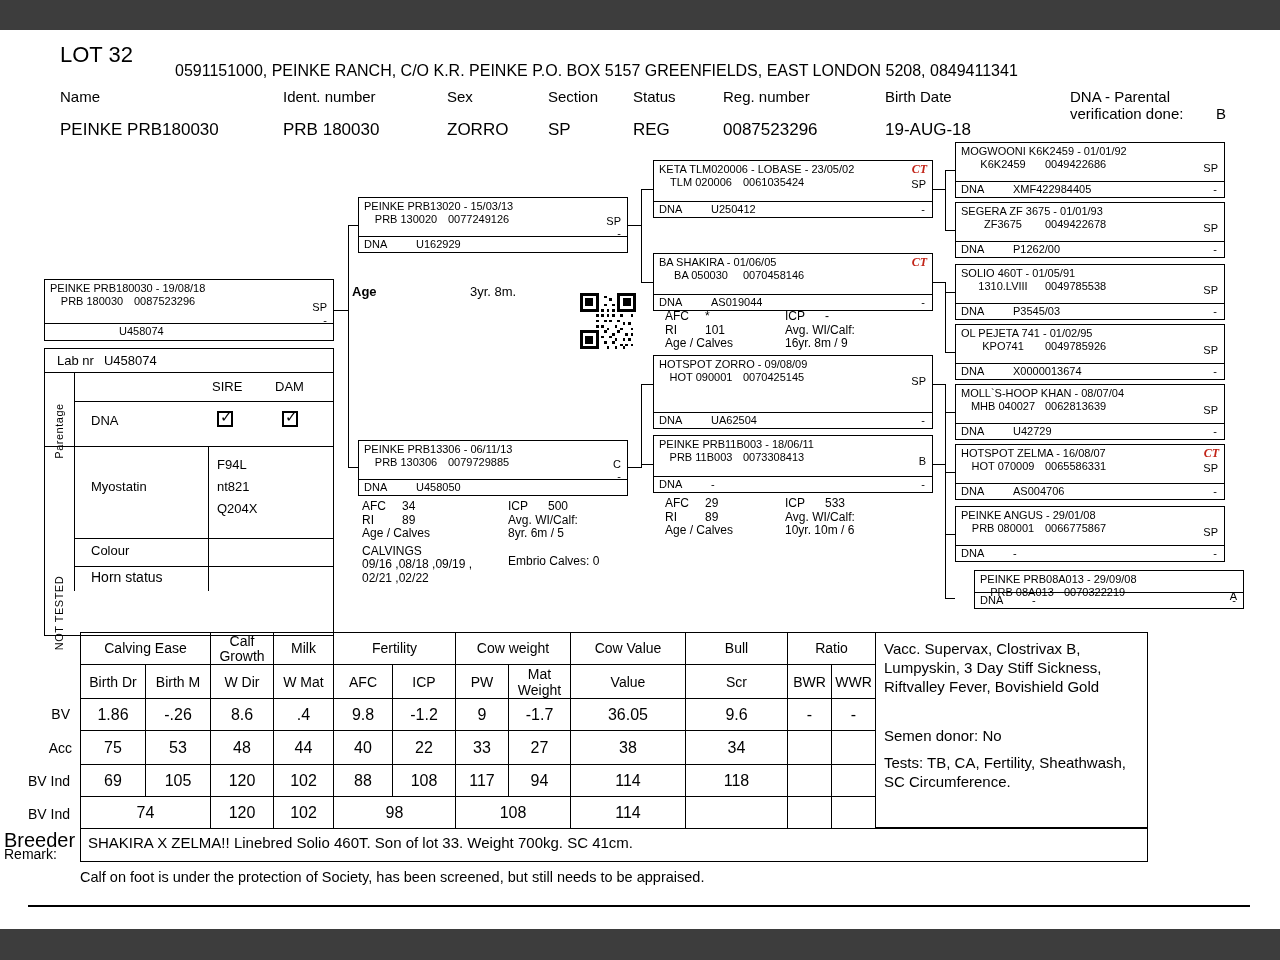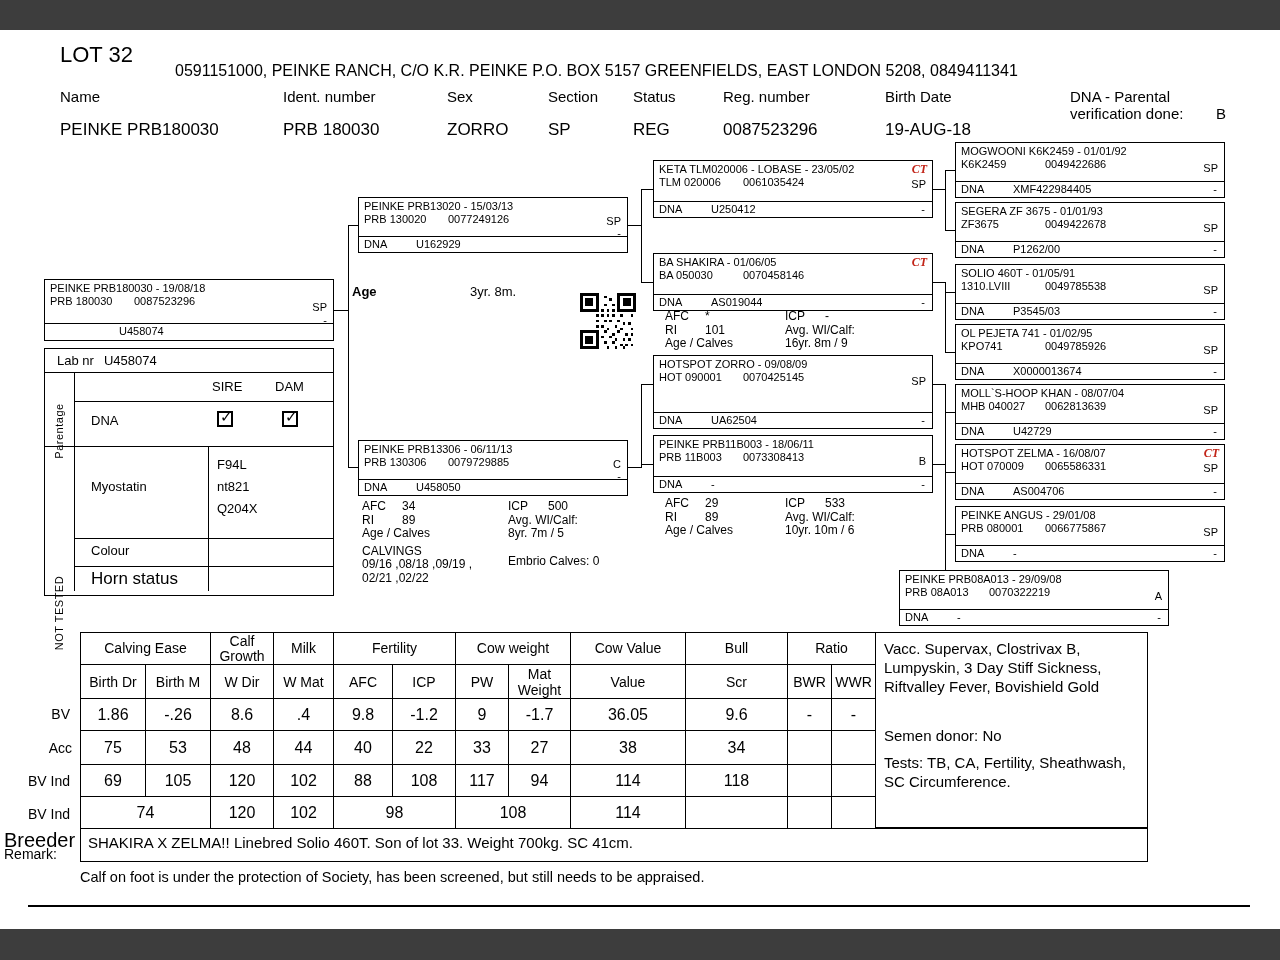--- a/index.html
+++ b/index.html
@@ -7,38 +7,38 @@
   body { font-family:"Liberation Sans", sans-serif; color:#000; }
   .page { position:relative; width:1280px; height:960px; background:#fff; overflow:hidden; }
   .bar { position:absolute; left:0; width:1280px; background:#3d3d3d; }
   .t { position:absolute; white-space:nowrap; }
   .lbl { font-size:15px; }
   .val { font-size:17px; }
 
   
   .pbox { position:absolute; border:1px solid #000; background:#fff; font-size:11px; line-height:13px; }
   .pbox .nm  { padding:2px 5px 0 5px; white-space:nowrap; }
-  .pbox .ids { padding:0 5px; display:flex; white-space:nowrap; }
+  .pbox .ids { padding:0 5px; display:flex; white-space:nowrap;text-align:center; }
   .pbox .ids .idn { display:inline-block; width:84px; }
   .pbox .badge { position:absolute; right:6px; font-size:11px; }
   .pbox .logo { position:absolute; right:5px; top:2px; color:#c22418; font-family:"Liberation Serif", serif; font-style:italic; font-weight:bold; font-size:12px; line-height:12px; }
   .pbox .dnarow { position:absolute; left:0; right:0; bottom:0; height:16px; border-top:1px solid #000; display:flex; padding:1px 5px 0 5px; line-height:13px; }
   .pbox .dnarow .dl { display:inline-block; width:52px; }
   .pbox .dnarow .dash { position:absolute; right:7px; top:1px; }
 
   
   .hl, .vl { position:absolute; background:#000; }
   .hl { height:1px; } .vl { width:1px; }
 
   
   .stat { position:absolute; font-size:12px; line-height:13.5px; white-space:nowrap; }
   .stat .w { display:inline-block; width:40px; }
 
   
-  .lab-box { position:absolute; left:44px; top:348px; width:290px; height:248px; border:1px solid #000; font-size:13px; }
+  .lab-box { position:absolute; left:44px; top:348px; width:290px; height:288px; border:1px solid #000; font-size:13px; }
   .lab-box .inner { position:absolute; }
   .vlabel { position:absolute; transform:rotate(-90deg); font-size:11px; text-align:center; letter-spacing:.5px; }
   .cb { position:absolute; width:16px; height:16px; border:2px solid #000; }
   .cb span { position:absolute; left:1px; top:-5px; font-size:15px; }
 
   
   .st { position:absolute; left:80px; top:632px; border-collapse:collapse; table-layout:fixed; }
   .st th, .st td { border:1px solid #000; text-align:center; vertical-align:middle; font-weight:normal; padding:0; }
   .st tr.g th { height:32px; font-size:14px; line-height:15px; }
   .st tr.s th { height:34px; font-size:14px; line-height:16px; }
@@ -302,21 +302,21 @@
         <span>0066775867</span>
       </div>
     <span class="badge" style="top:19px">SP</span>
     <div class="dnarow">
         <span class="dl">DNA</span>
         <span>-</span>
         <span class="dash">-</span>
       </div>
   </div>
 
-  <div class="pbox" style="left:899px;top:570px;width:270px;height:56px">
+  <div class="pbox" style="left:974px;top:570px;width:270px;height:39px">
     <div class="nm">PEINKE PRB08A013 - 29/09/08</div>
     <div class="ids">
         <span class="idn">PRB 08A013</span>
         <span>0070322219</span>
       </div>
     <span class="badge" style="top:19px">A</span>
     <div class="dnarow">
         <span class="dl">DNA</span>
         <span>-</span>
         <span class="dash">-</span>
@@ -338,21 +338,21 @@
     <div><span class="w">AFC</span><span>34</span></div>
     <div><span class="w">RI</span><span>89</span></div>
     <div>Age / Calves</div>
     <div style="margin-top:4px">CALVINGS</div>
     <div>09/16 ,08/18 ,09/19 ,</div>
     <div>02/21 ,02/22</div>
   </div>
   <div class="stat" style="left:508px;top:500px">
     <div><span class="w">ICP</span><span>500</span></div>
     <div>Avg. WI/Calf:</div>
-    <div>8yr. 7m  / 5</div>
+    <div>8yr. 6m  / 5</div>
     <div style="margin-top:14px">Embrio Calves: 0</div>
   </div>
 
   <div class="stat" style="left:665px;top:497px">
     <div><span class="w">AFC</span><span>29</span></div>
     <div><span class="w">RI</span><span>89</span></div>
     <div>Age / Calves</div>
   </div>
   <div class="stat" style="left:785px;top:497px">
     <div><span class="w">ICP</span><span>533</span></div>
@@ -441,21 +441,21 @@
         <span>✓</span>
       </div>
     <div class="cb" style="left:237px;top:62px">
         <span>✓</span>
       </div>
     <div class="inner t" style="left:46px;top:130px;font-size:13px">Myostatin</div>
     <div class="inner t" style="left:172px;top:108px;font-size:13px">F94L</div>
     <div class="inner t" style="left:172px;top:130px;font-size:13px">nt821</div>
     <div class="inner t" style="left:172px;top:152px;font-size:13px">Q204X</div>
     <div class="inner t" style="left:46px;top:194px;font-size:13px">Colour</div>
-    <div class="inner t" style="left:46px;top:220px;font-size:17px">Horn status</div>
+    <div class="inner t" style="left:46px;top:220px;font-size:14px">Horn status</div>
   </div>
 
   <div class="rowlab" style="left:22px;top:706px">BV</div>
   <div class="rowlab" style="left:24px;top:740px">Acc</div>
   <div class="rowlab" style="left:22px;top:773px">BV Ind</div>
   <div class="rowlab" style="left:22px;top:806px">BV Ind</div>
 
   <table class="st">
     <colgroup>
       <col style="width:65px">

